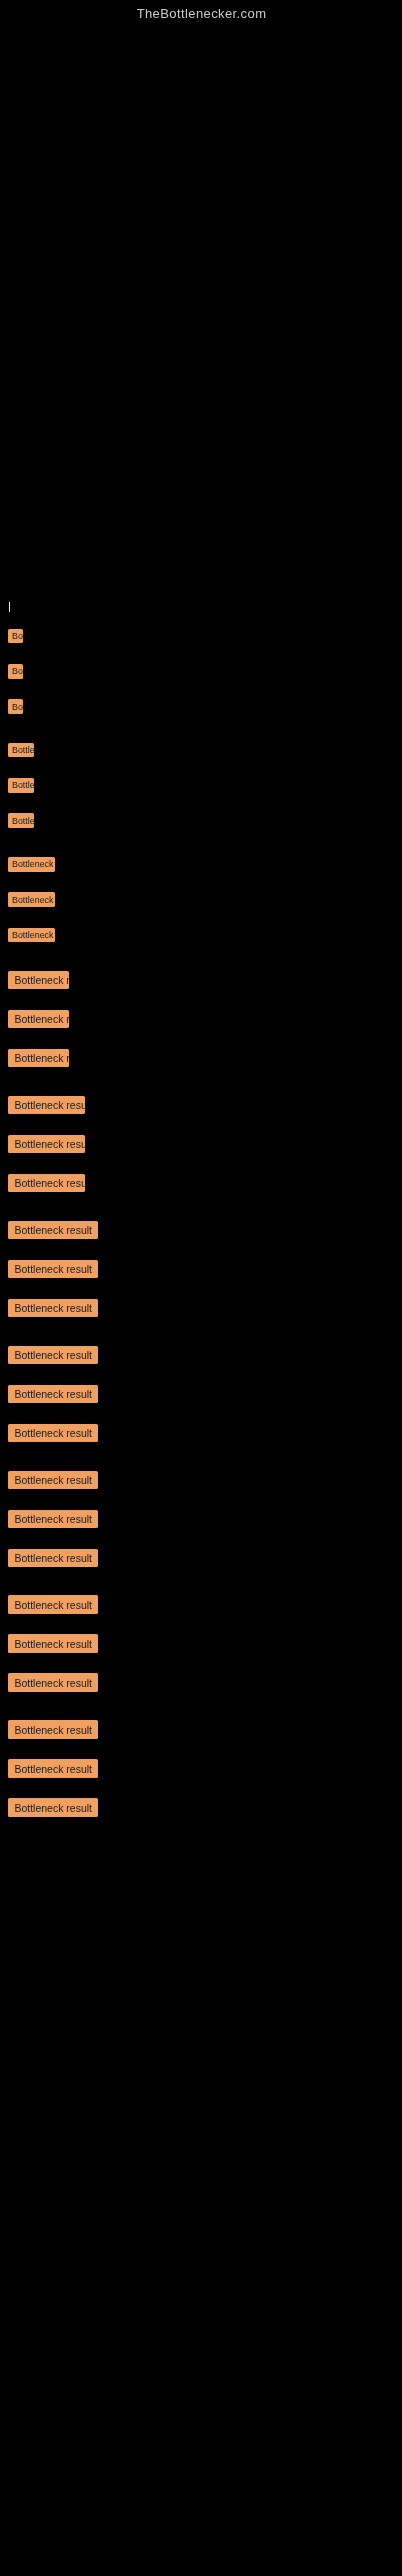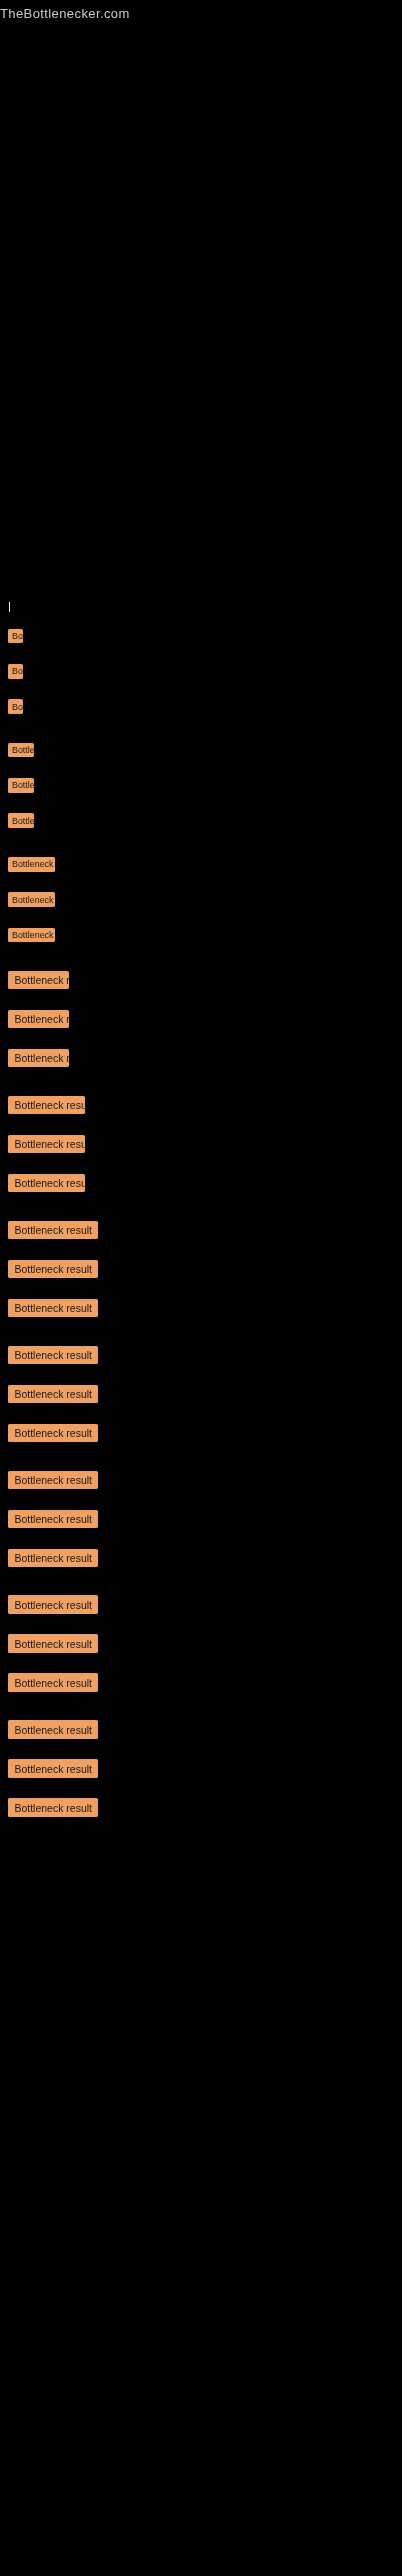--- a/index.html
+++ b/index.html
@@ -10,20 +10,21 @@
     body {
       background-color: #000000;
       width: 403px;
       min-height: 2576px;
       font-family: Arial, sans-serif;
       position: relative;
     }
     .site-title {
       color: #cccccc;
       font-size: 13px;
+      text-align: center;
       padding-top: 6.4px;
       padding-bottom: 6.4px;
       letter-spacing: 0.4px;
     }
     .bottleneck-item {
       background-color: #f0a060;
       color: #1a1a1a;
       font-size: 10.5px;
       font-weight: 500;
       padding: 3.2px 6.4px;

